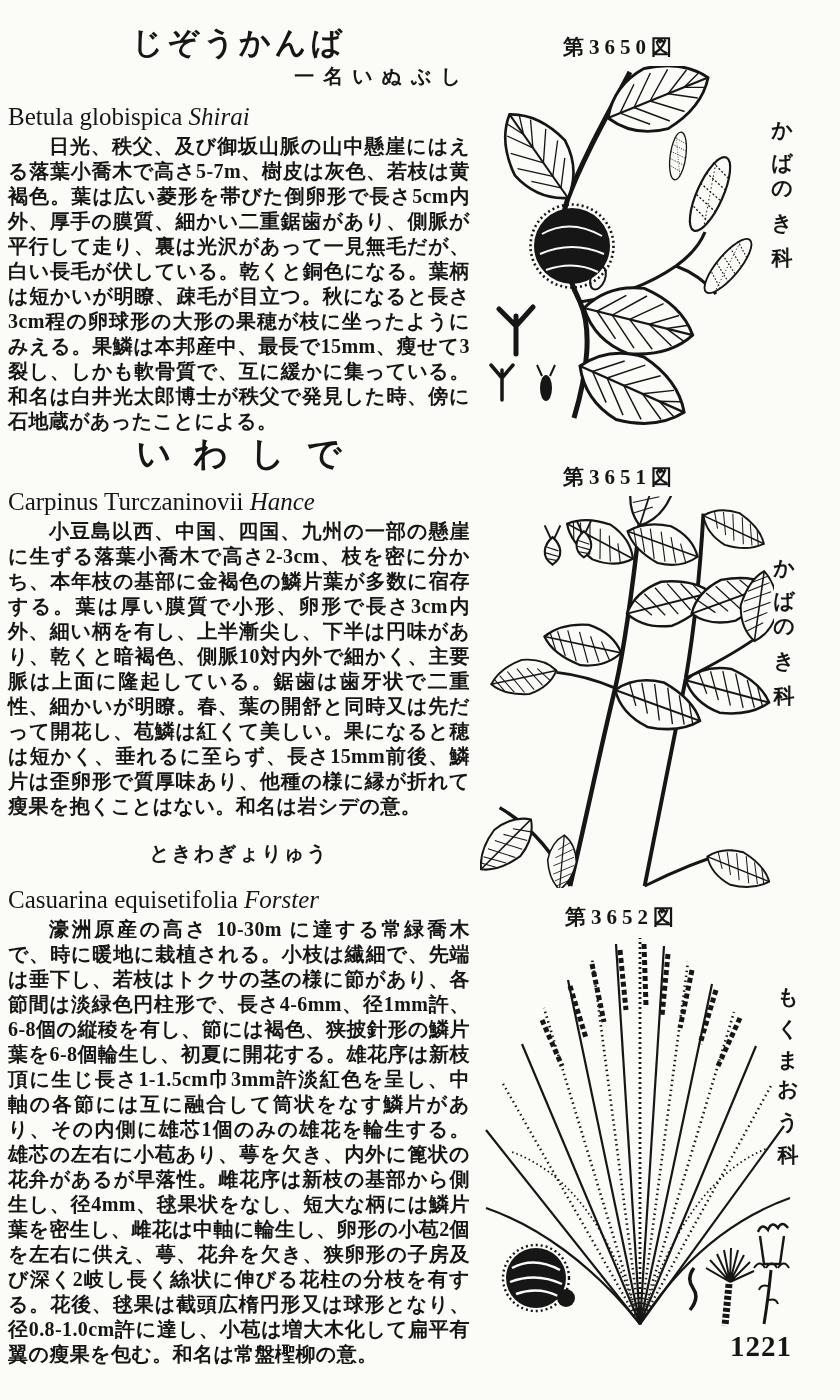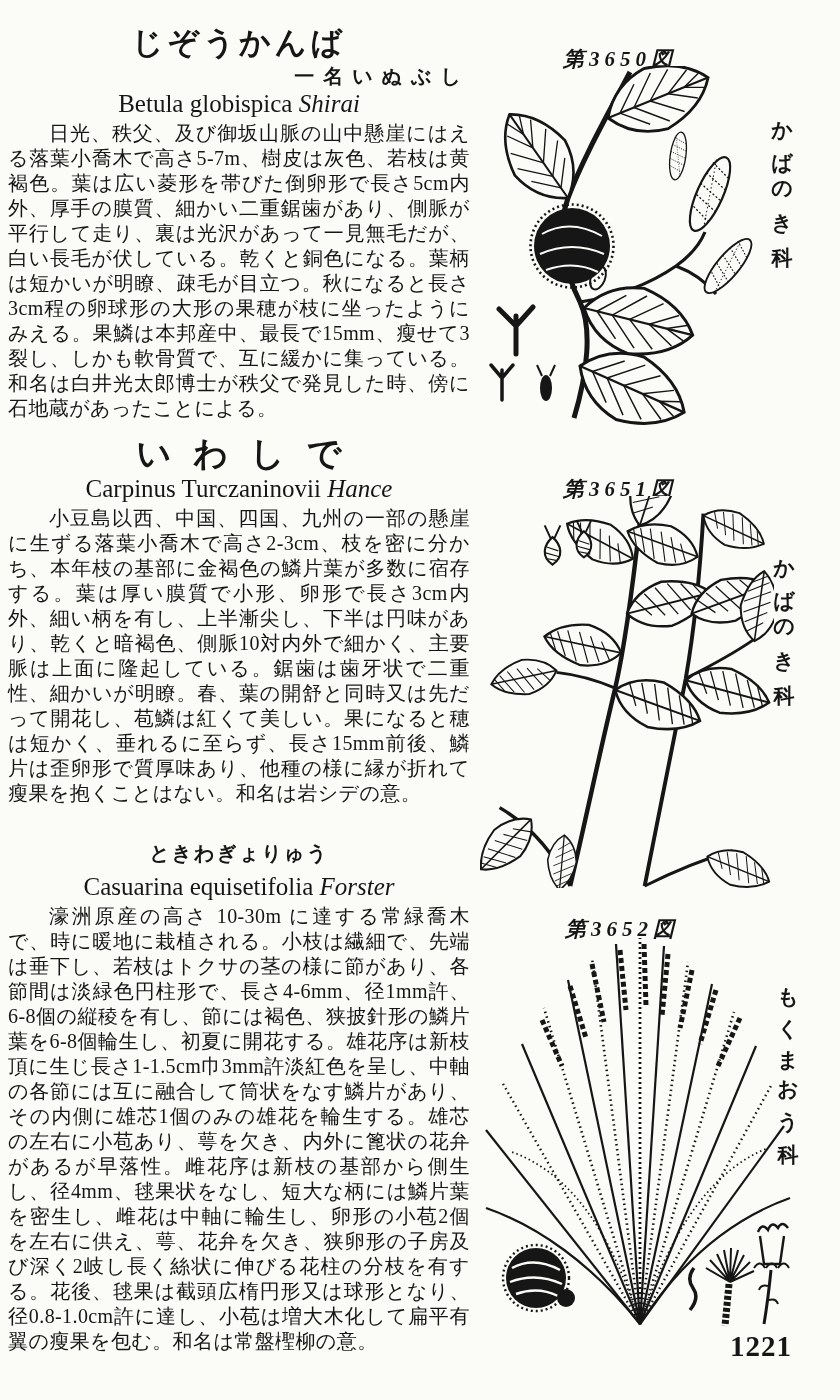--- a/index.html
+++ b/index.html
@@ -32,52 +32,51 @@
 
   .entry-subtitle{
     text-align:right;
     font-size:20px;
     font-weight:700;
     letter-spacing:9px;
     line-height:26px;
     margin:1px 0 0 0;
   }
   .entry-latin{
-    text-align:center;
+    text-align:left;
     font-size:25px;
     line-height:29px;
-    margin:0 0 3px 0;
+    margin:13px 0 3px 0;
     white-space:nowrap;
   }
   .entry-latin i{font-size:25px;}
   .entry-body{
     margin:2px 0 0 0;
     font-size:20px;
     line-height:25px;
     text-align:justify;
     text-indent:41px;
     letter-spacing:0.4px;
-    font-weight:400;
+    font-weight:700;
   }
 
   
   .figure{position:absolute;}
   .figure--1{left:480px;top:30px;width:350px;height:420px;}
   .figure--2{left:480px;top:460px;width:350px;height:435px;}
   .figure--3{left:472px;top:900px;width:360px;height:450px;}
 
   .figure-caption{
-    position:absolute;top:16px;left:0;width:280px;
+    position:absolute;top:4px;left:0;width:280px;
     text-align:center;
     font-size:21px;
     font-weight:700;
     letter-spacing:5px;
     line-height:27px;
     white-space:nowrap;
-    font-style:italic;
   }
   .figure--3 .figure-caption{width:300px;}
 
   .figure-art{position:absolute;left:0;}
   .figure--1 .figure-art{top:36px;width:280px;height:375px;}
   .figure--2 .figure-art{top:36px;width:294px;height:392px;}
   .figure--3 .figure-art{top:34px;width:330px;height:405px;}
 
   .family-label{
     position:absolute;

